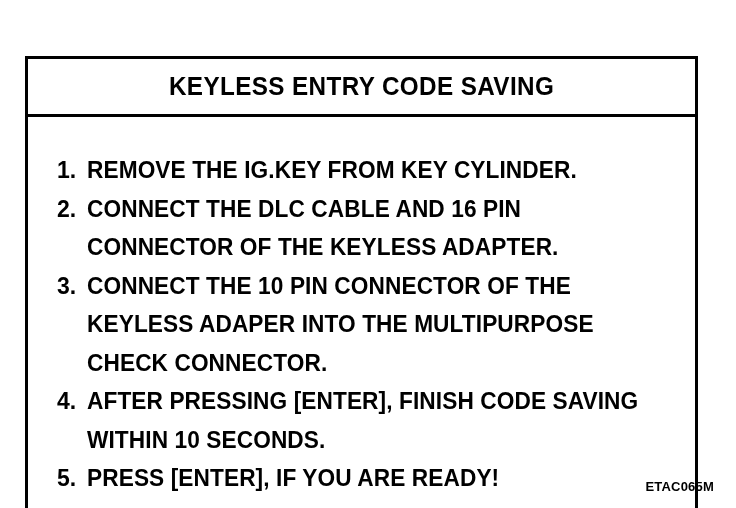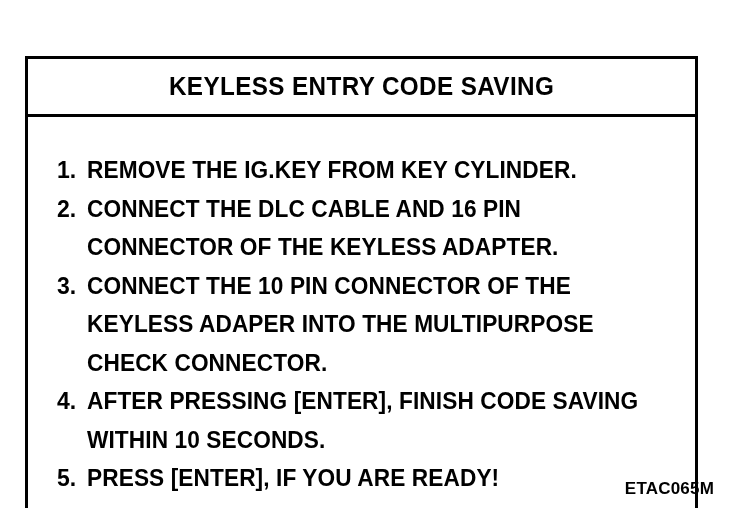--- a/index.html
+++ b/index.html
@@ -85,21 +85,21 @@
     letter-spacing: 0.1px;
     transform: scaleX(0.985);
     transform-origin: left center;
   }
 
   
   .caption {
     position: absolute;
     right: 22px;
     top: 479px;
-    font-size: 17px;
+    font-size: 13px;
     font-weight: bold;
     letter-spacing: 0.2px;
     white-space: nowrap;
   }
 </style>
 </head>
 <body>
 
 <div class="panel">
 

